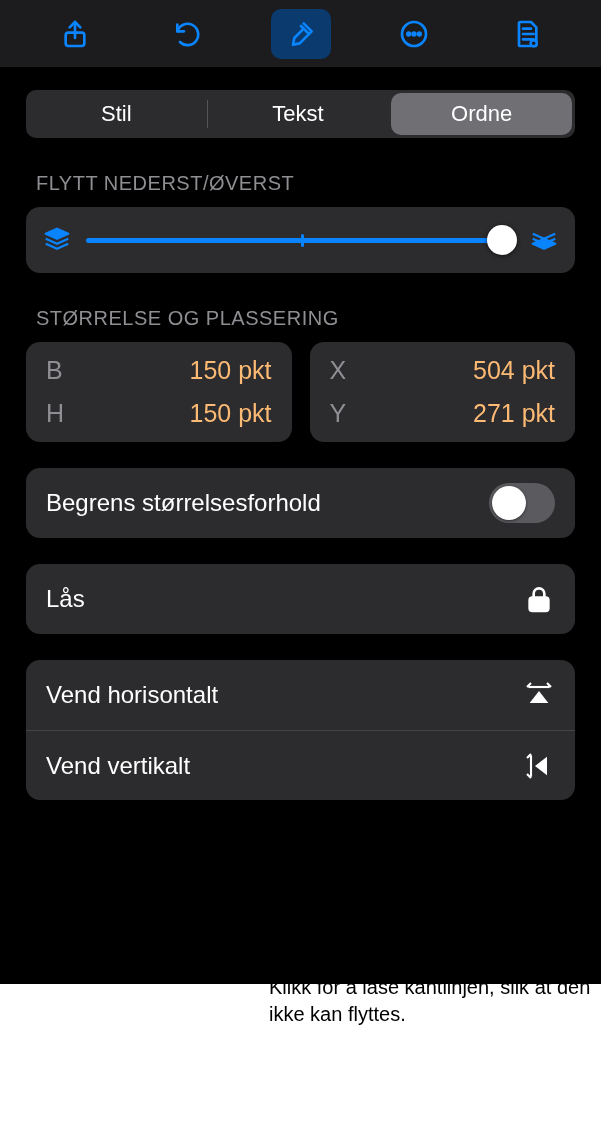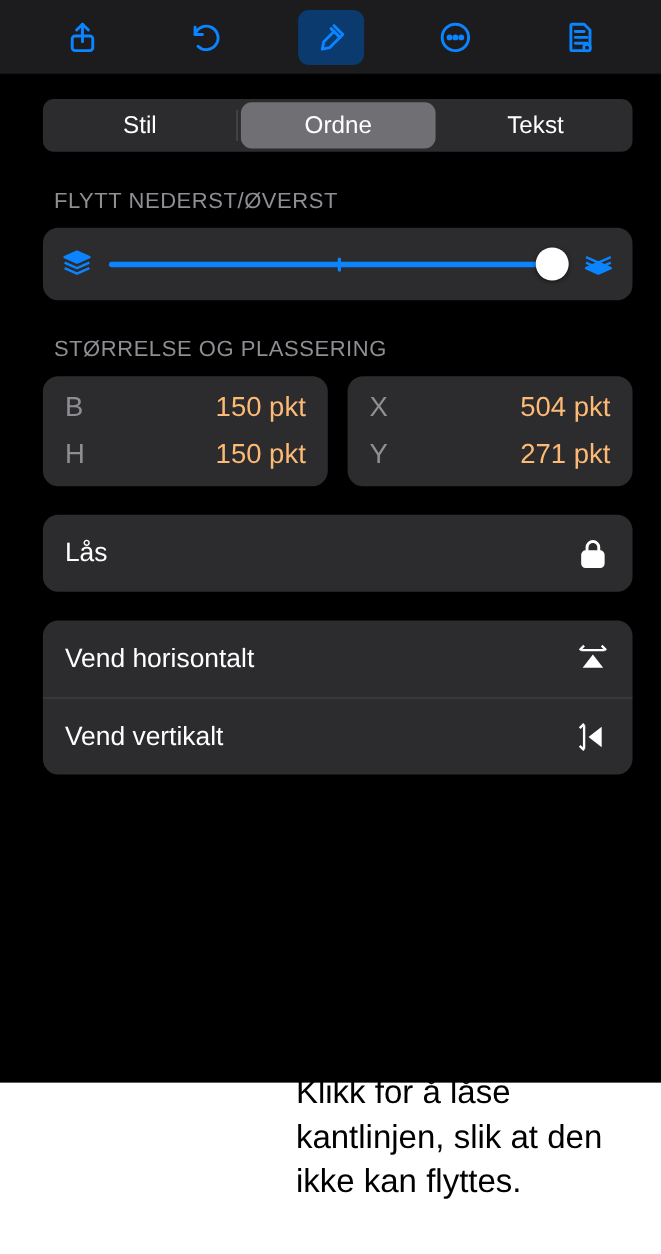--- a/index.html
+++ b/index.html
@@ -35,21 +35,21 @@
     align-items: center;
     justify-content: center;
     border-radius: 10px;
   }
   .toolbar .tbtn.active {
     background: #0a3a6e;
   }
   .toolbar svg { width: 32px; height: 32px; }
   .panel {
     flex: 1;
-    padding: 22px 26px 0 39px;
+    padding: 22px 26px 0 26px;
     background: #000;
   }
   .seg {
     display: flex;
     background: #2c2c2e;
     border-radius: 10px;
     height: 48px;
     overflow: hidden;
   }
   .seg .segitem {
@@ -196,21 +196,21 @@
   }
   .callout-line {
     position: absolute;
     top: -40px;
     left: 0;
     width: 1px;
     height: 48px;
     background: #000;
   }
   .callout-text {
-    font-size: 30px;
+    font-size: 20px;
     line-height: 1.35;
     color: #000;
     padding-top: 14px;
   }
 </style>
 </head>
 <body>
 
 <div class="device">
 
@@ -252,25 +252,25 @@
     </div>
   </div>
 
   <div class="panel">
 
     <div class="seg">
       <div class="segitem">
         <span>Stil</span>
       </div>
       <div class="divider"></div>
+      <div class="segitem">
+        <span>Tekst</span>
+      </div>
       <div class="segitem sel">
         <span>Ordne</span>
-      </div>
-      <div class="segitem">
-        <span>Tekst</span>
       </div>
     </div>
 
     <div class="section-label">FLYTT NEDERST/ØVERST</div>
 
     <div class="slider-card">
       <svg viewBox="0 0 24 24" fill="none" stroke="#0a84ff" stroke-width="1.8" stroke-linejoin="round">
         <path d="M12 3l9 4-9 4-9-4 9-4z" fill="#0a84ff"></path>
         <path d="M3 11l9 4 9-4"></path>
           <path d="M3 15l9 4 9-4"></path>
@@ -306,20 +306,28 @@
           <span class="k">X</span>
           <span class="v">504 pkt</span>
         </div>
         <div class="sp-row">
           <span class="k">Y</span>
           <span class="v">271 pkt</span>
         </div>
       </div>
     </div>
 
+    <div class="card">
+      <div class="row">
+        <span>Begrens størrelsesforhold</span>
+        <div class="switch">
+          <div class="knob"></div>
+        </div>
+      </div>
+    </div>
 
 
     <div class="card">
       <div class="row">
         <span>Lås</span>
         <svg class="ricon" viewBox="0 0 24 24" fill="none" stroke="#fff" stroke-width="2" stroke-linecap="round">
           <rect x="5" y="11" width="14" height="10" rx="2" fill="#fff"></rect>
           <path d="M8 11V8a4 4 0 1 1 8 0v3"></path>
         </svg>
       </div>

